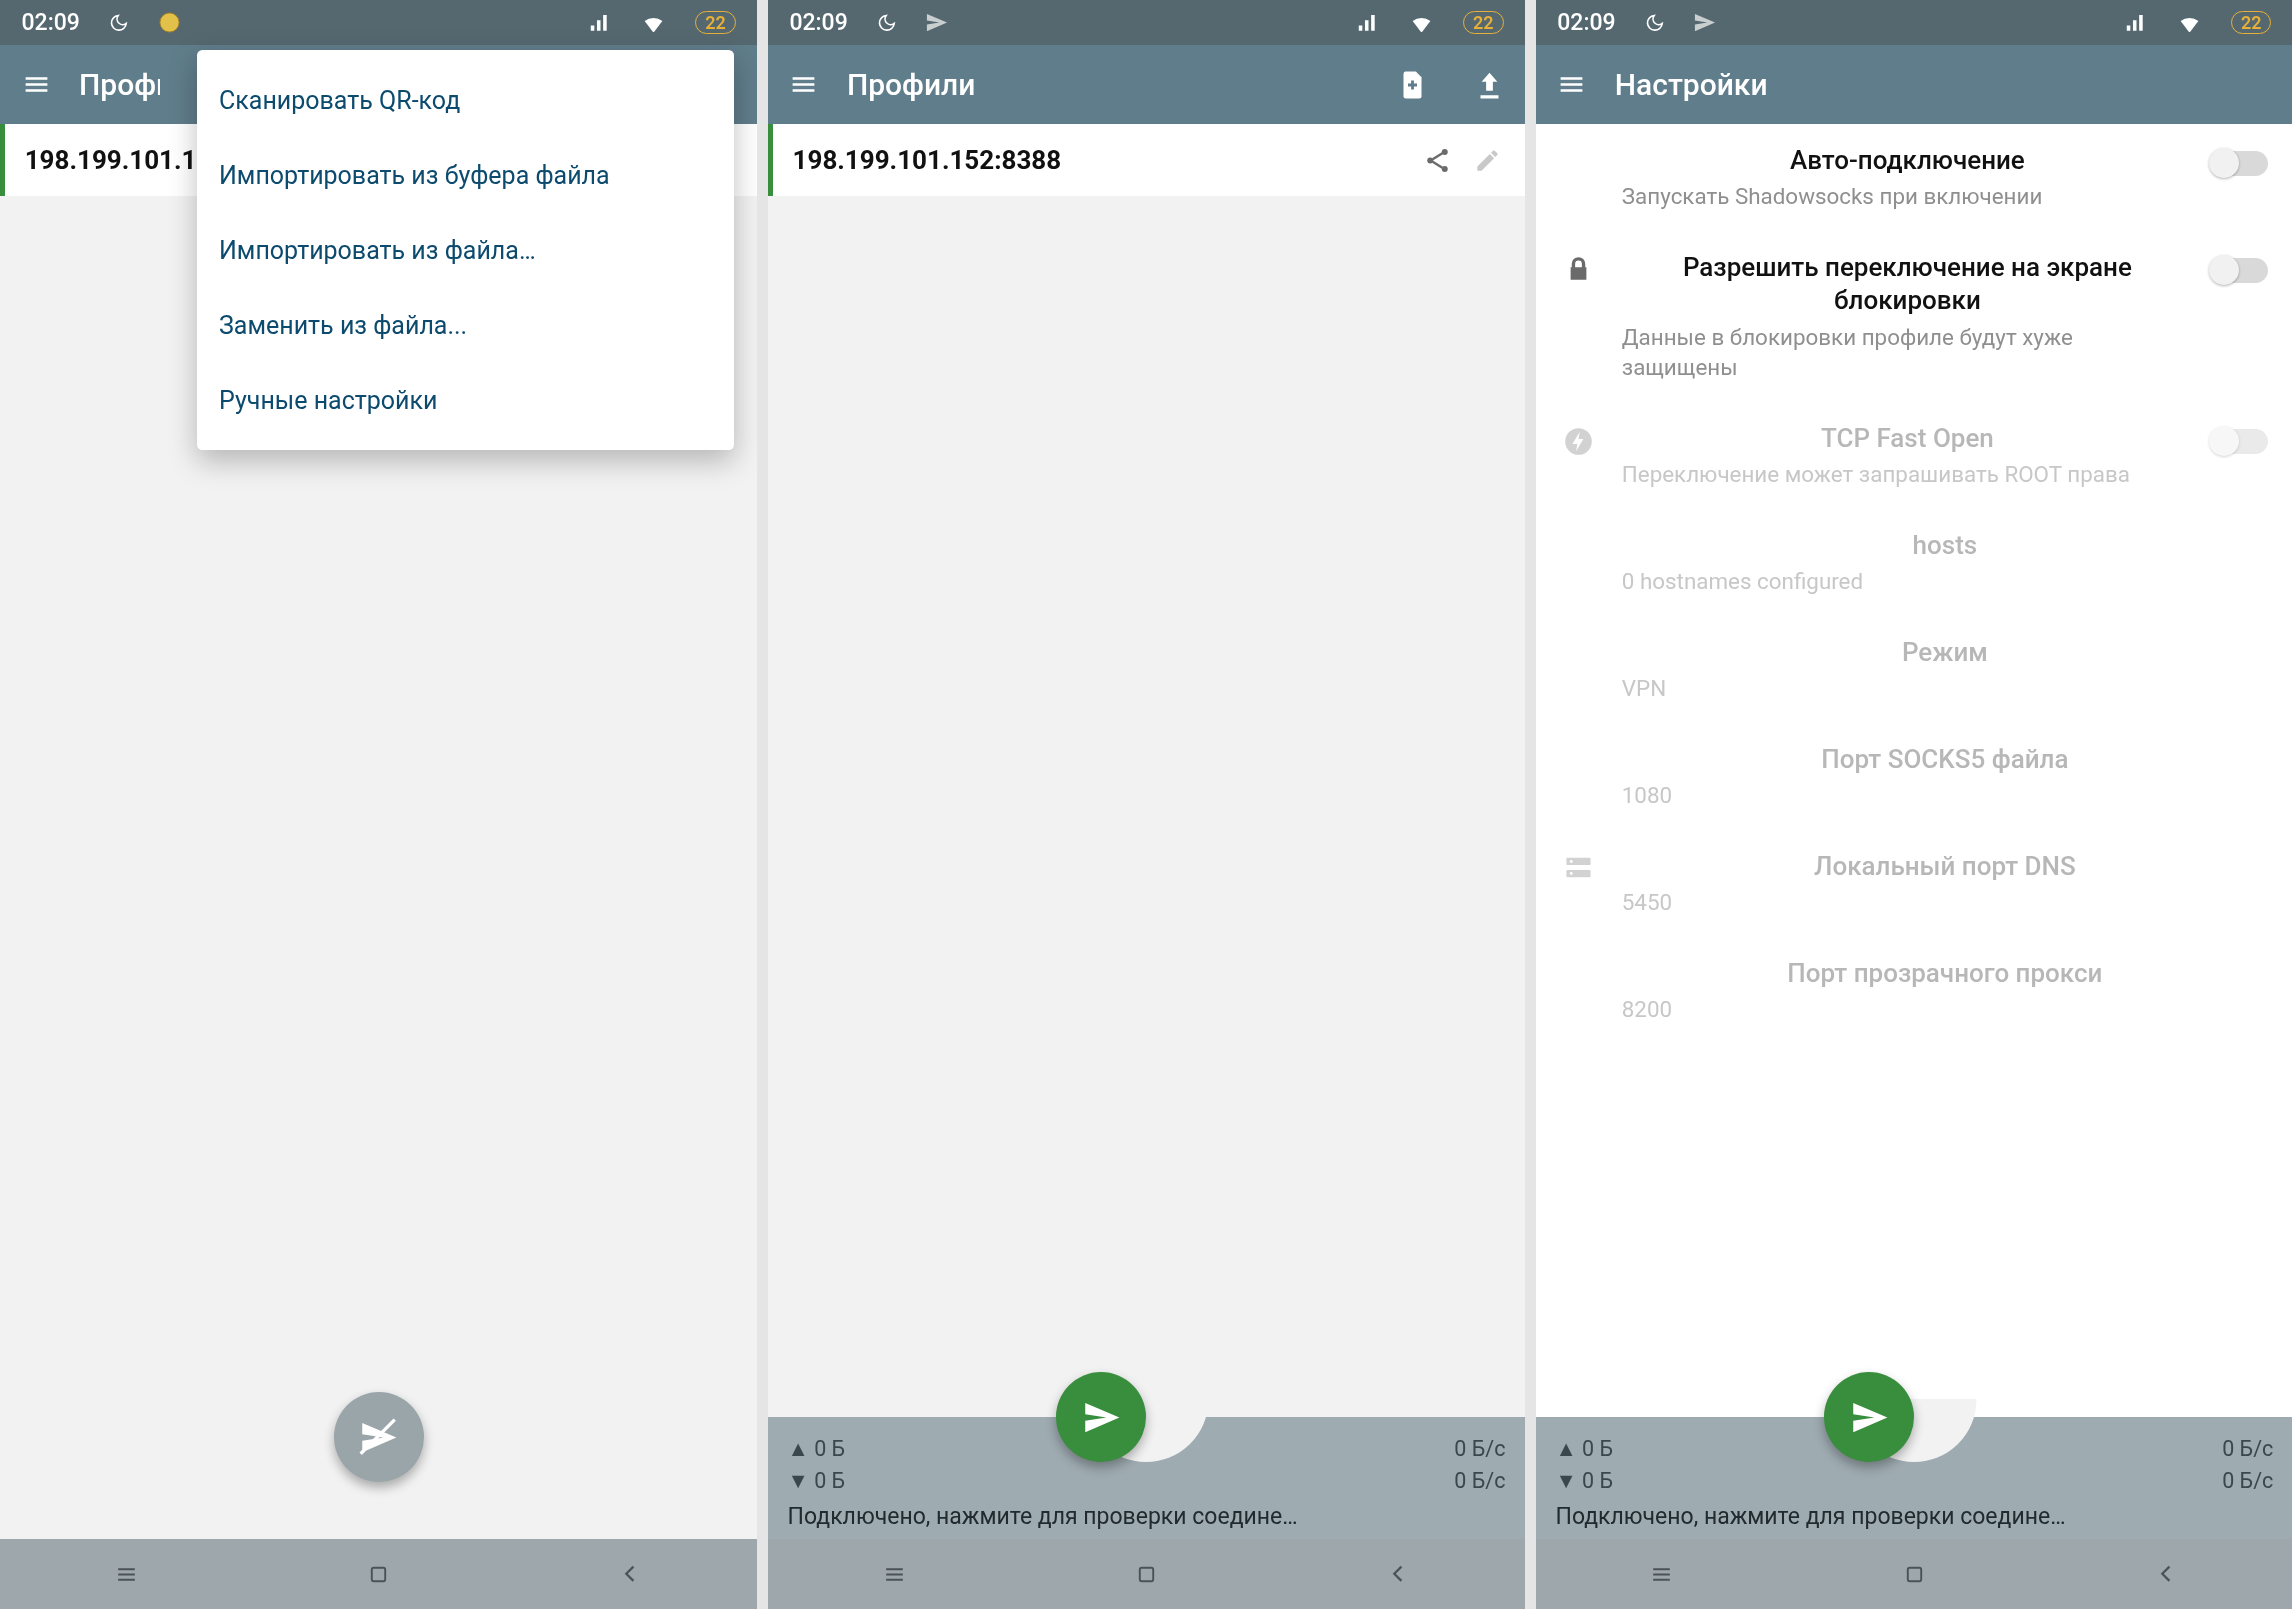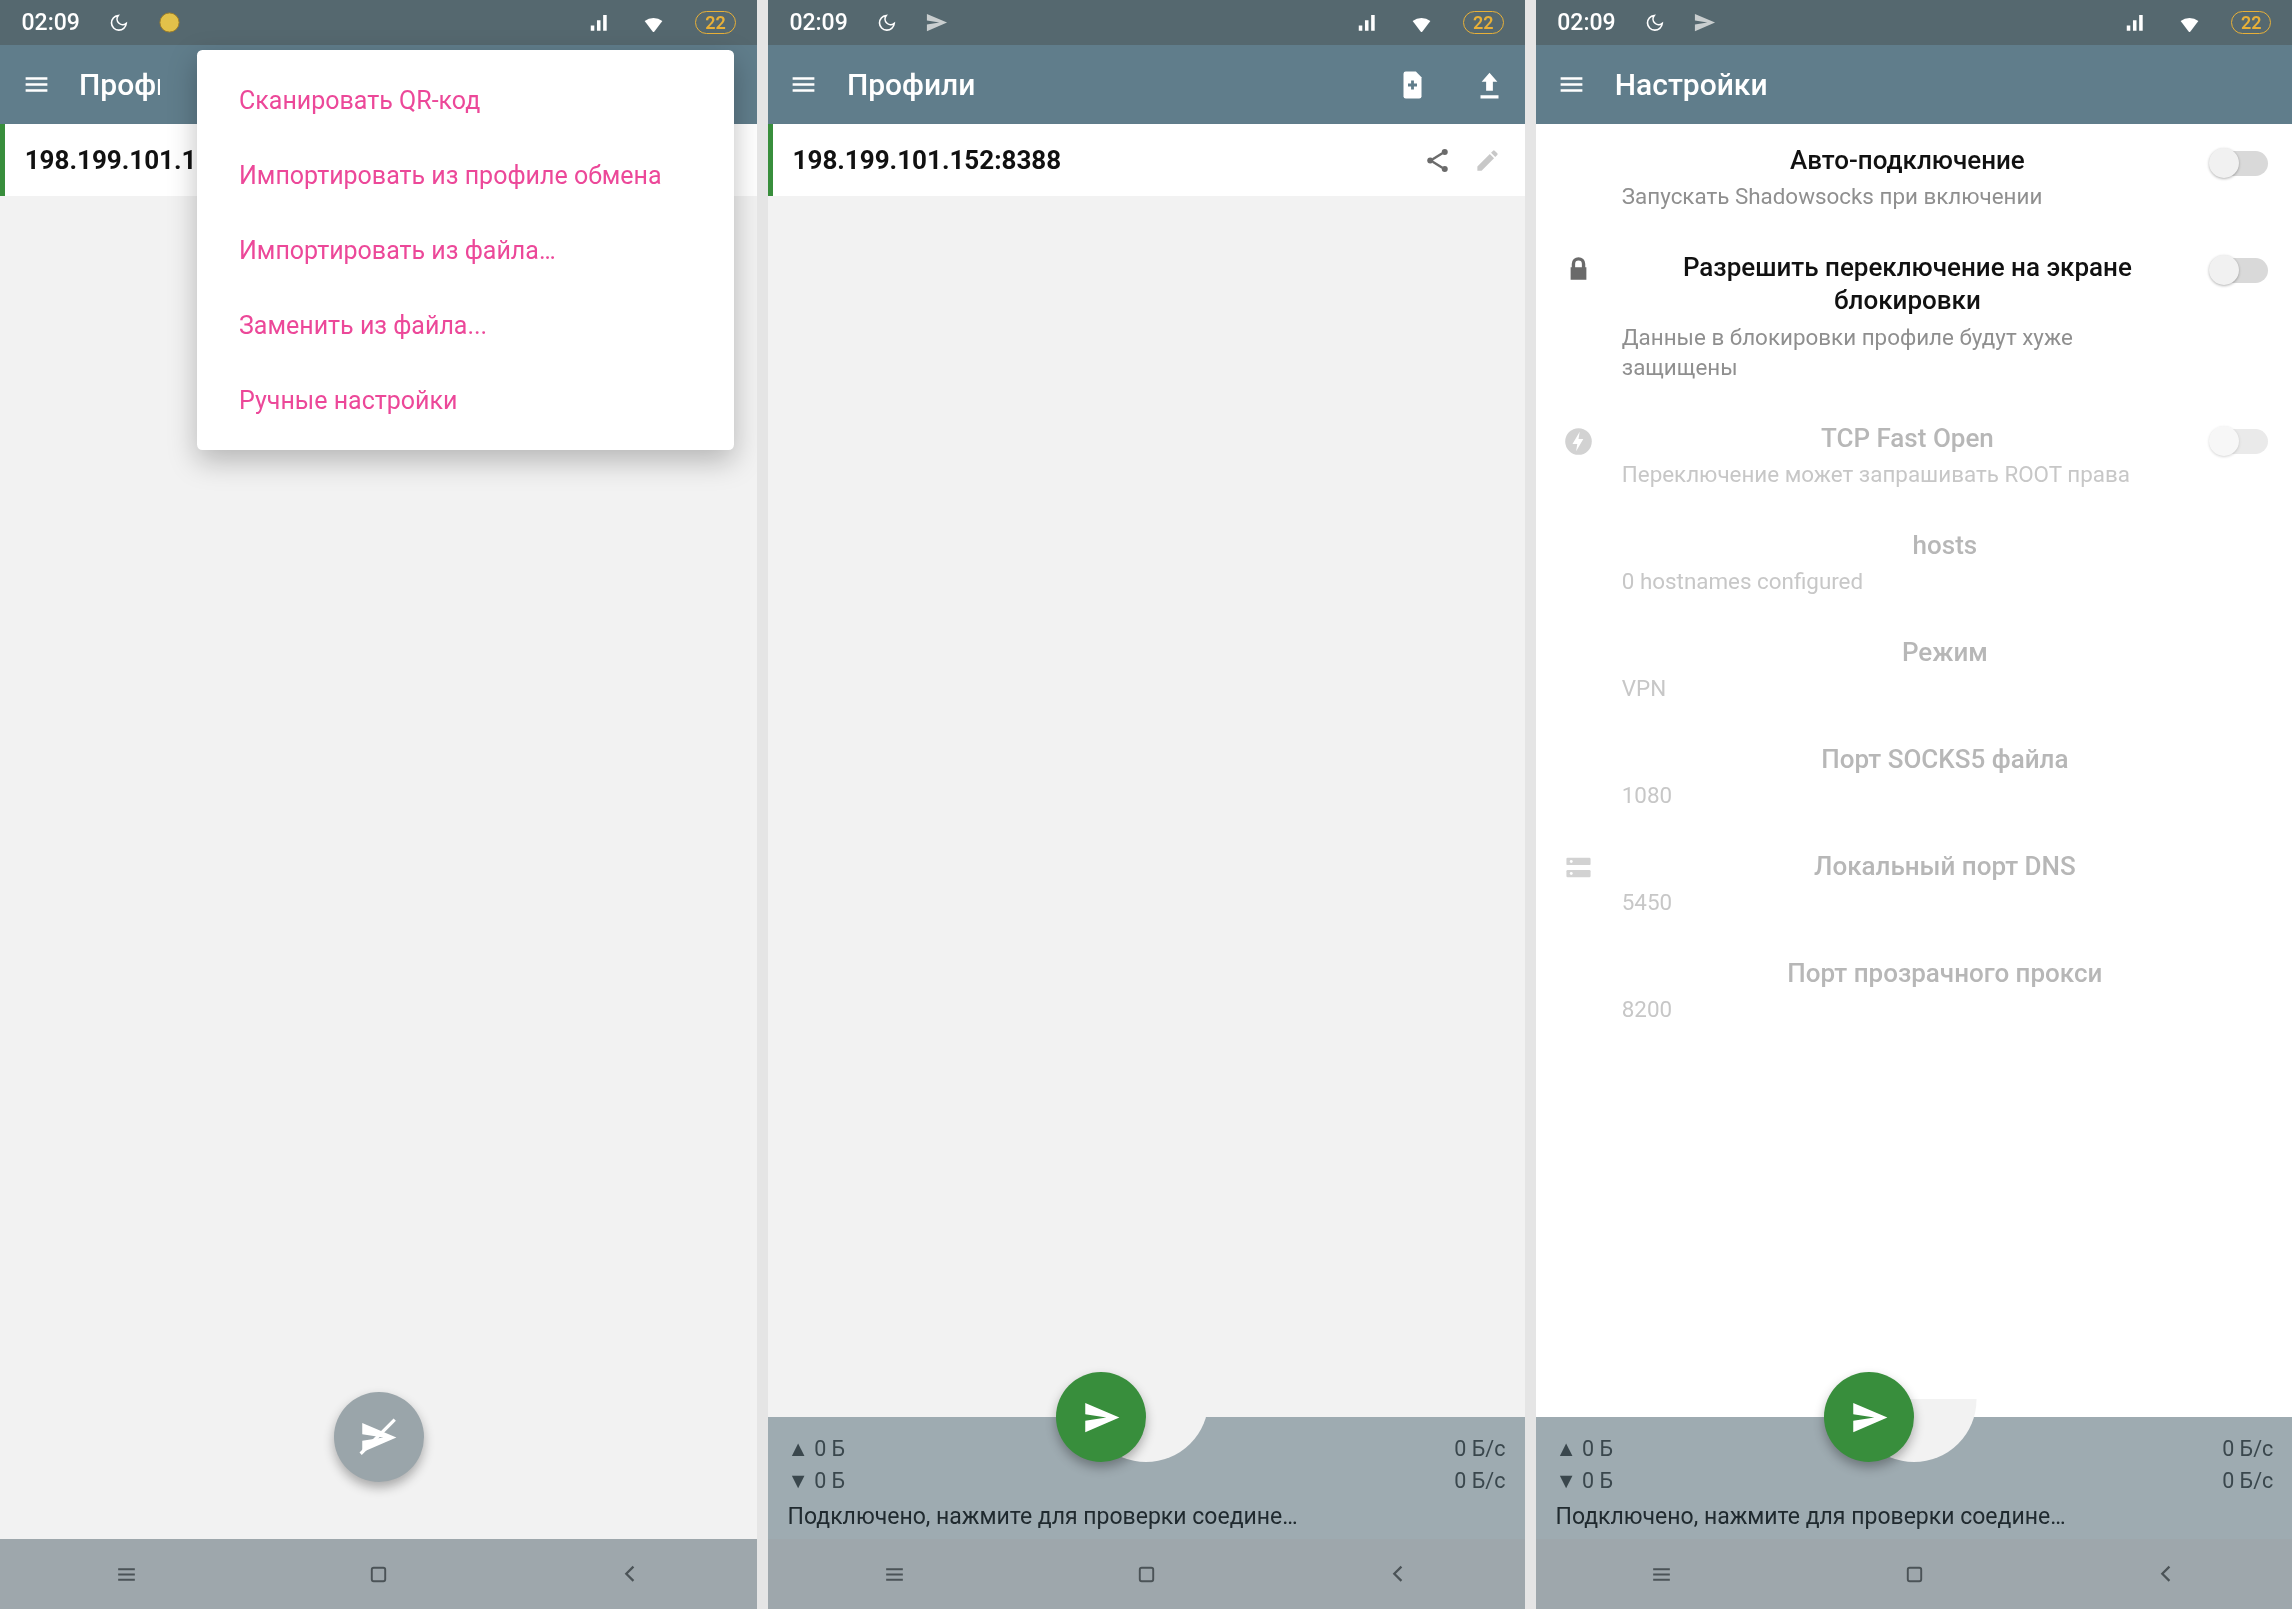--- a/index.html
+++ b/index.html
@@ -28,21 +28,21 @@
   
   .fab { position: absolute; width: 90px; height: 90px; border-radius: 50%; display: flex; align-items: center; justify-content: center; box-shadow: 0 5.4px 10.7px rgba(0,0,0,0.3); }
   .fab.grey { background: #9aa5aa; left: 50%; transform: translateX(-50%); bottom: 57px; }
   .fab.green { background: #388e3c; left: 50%; transform: translateX(-50%); }
   .fab-wrap { position: absolute; left: 0; right: 0; top: -45px; display: flex; justify-content: center; pointer-events: none; }
   .fab-wrap .fab { position: static; pointer-events: auto; }
   .fab-notch { position: absolute; left: 50%; top: -18px; transform: translateX(-50%); width: 125px; height: 63px; background: #f2f2f2; border-radius: 0 0 63px 63px; }
 
   
   .popup { position: absolute; top: 50px; left: 197px; width: 537px; background: #fff; border-radius: 5.4px; box-shadow: 0 10.7px 29px rgba(0,0,0,0.25); padding: 12.5px 0; }
-  .popup .item { padding: 23px 42px; font-size: 25px; color: #ec4899; }
+  .popup .item { padding: 23px 22px; font-size: 25px; color: #0c4a6e; }
 
   
   .bottom-panel { position: relative; background: #9eabb1; color: #2f3b40; padding: 16px 19.7px 9px 19.7px; }
   .bottom-panel .stats { display: flex; justify-content: space-between; font-size: 21.5px; line-height: 1.5; color: #3a474d; }
   .bottom-panel .stats .col { display: flex; flex-direction: column; }
   .bottom-panel .stats .col.right { text-align: right; }
   .bottom-panel .msg { font-size: 23px; color: #202a2f; margin-top: 5.4px; white-space: nowrap; overflow: hidden; text-overflow: ellipsis; }
 
   
   .navbar { height: 70px; background: #9ea7ac; display: flex; align-items: center; justify-content: space-around; }
@@ -131,21 +131,21 @@
       </div>
     <div class="nb">
         <svg width="21.5" height="21.5" viewBox="0 0 24 24" fill="none" stroke="#4b5357" stroke-width="2.5">
           <path d="M15 4l-8 8 8 8"></path>
         </svg>
       </div>
   </div>
 
   <div class="popup">
     <div class="item">Сканировать QR-код</div>
-    <div class="item">Импортировать из профиле обмена</div>
+    <div class="item">Импортировать из буфера файла</div>
     <div class="item">Импортировать из файла…</div>
     <div class="item">Заменить из файла...</div>
     <div class="item">Ручные настройки</div>
   </div>
 </div>
 
 <div class="screen">
   <div class="statusbar">
     <div class="left">
       <span>02:09</span>

